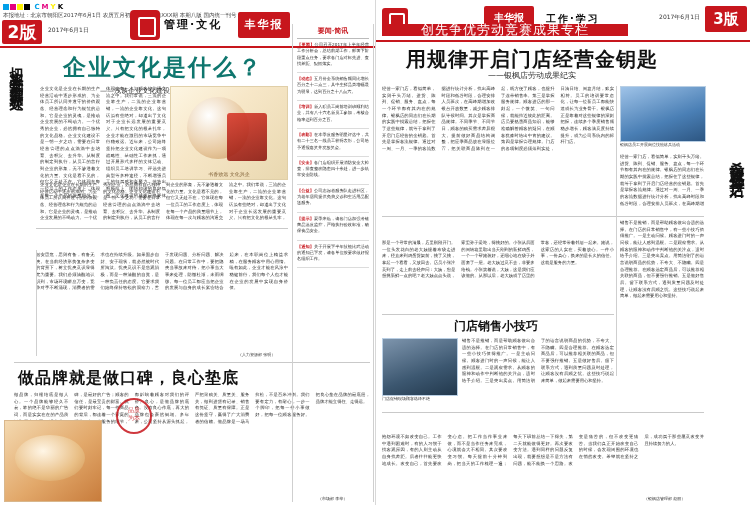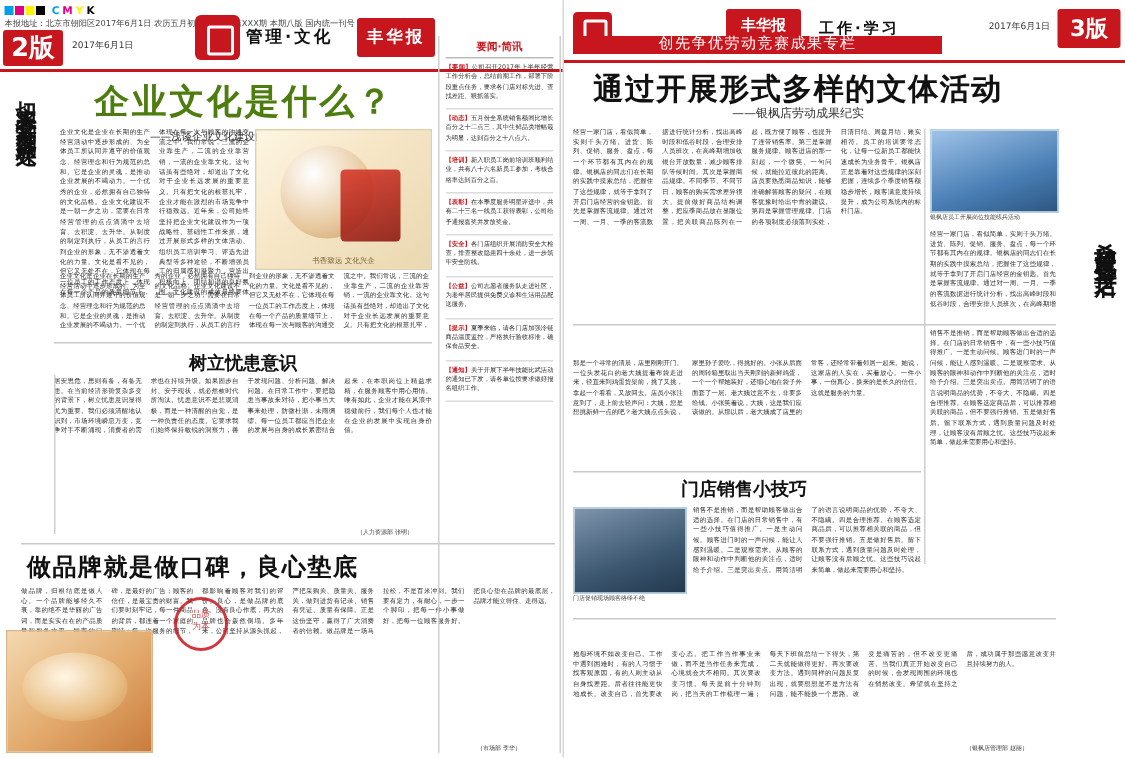--- a/index.html
+++ b/index.html
@@ -25,21 +25,21 @@
   .date-left{position:absolute;left:48px;top:26px;font-size:6px;color:#333;}
 
   .left-rule{position:absolute;left:0;top:46px;width:375px;height:2px;background:#c7161d;}
 
   
   .slogan-left{position:absolute;left:4px;top:56px;width:22px;height:300px;font-size:14px;font-weight:bold;color:#111;
     writing-mode:vertical-rl;text-orientation:upright;letter-spacing:3px;}
 
   
   .hl-wrap{position:absolute;left:40px;top:52px;width:246px;text-align:center;}
-  .hl-main{font-size:23px;font-weight:bold;color:#4d7c0f;letter-spacing:2px;font-family:"DejaVu Sans","Liberation Sans",sans-serif;}
+  .hl-main{font-size:23px;font-weight:bold;color:#0f766e;letter-spacing:2px;font-family:"DejaVu Sans","Liberation Sans",sans-serif;}
   .hl-sub{font-size:7px;color:#333;margin-top:3px;}
 
   .art-box{position:absolute;left:170px;top:86px;width:116px;height:92px;
     background:linear-gradient(135deg,#fdf6e3 0%,#f7e7c8 40%,#e9d8b0 100%);
     border:1px solid #e0cfa8;}
   .art-circle{position:absolute;left:16px;top:10px;width:62px;height:62px;border-radius:50%;
     background:radial-gradient(circle at 35% 30%,#ffffff,#e8c9a0 60%,#c89b62);}
   .art-red{position:absolute;left:56px;top:26px;width:40px;height:48px;
     background:linear-gradient(160deg,#d93a2b,#8c1a12);border-radius:3px;opacity:.9;}
   .art-cap{position:absolute;left:0;bottom:2px;width:100%;text-align:center;font-size:5px;color:#7a5a30;}
@@ -75,21 +75,21 @@
   .pagenum-right{position:absolute;right:3px;top:6px;width:42px;height:26px;background:#c7161d;color:#fff;
     font-size:15px;font-weight:bold;text-align:center;line-height:26px;border-radius:2px;}
   .date-right{position:absolute;right:50px;top:13px;font-size:6px;color:#333;}
   .np2-logo{position:absolute;left:6px;top:8px;width:26px;height:22px;background:#c7161d;border-radius:3px;}
   .np2-logo:after{content:"";position:absolute;left:7px;top:5px;width:12px;height:12px;border:2px solid #fff;border-radius:2px;}
   .np2-text{position:absolute;left:38px;top:12px;font-size:10px;font-weight:bold;color:#111;letter-spacing:2px;}
   .np2-red{position:absolute;left:108px;top:6px;width:50px;height:24px;background:#c7161d;color:#fff;
     font-size:10px;font-weight:bold;text-align:center;line-height:24px;border-radius:2px;}
 
   .banner-red{position:absolute;left:6px;top:30px;width:246px;height:12px;background:#c7161d;color:#fff;
-    font-size:10px;text-align:center;line-height:12px;letter-spacing:1px;}
+    font-size:13px;text-align:center;line-height:12px;letter-spacing:1px;}
 
   .r-hl{position:absolute;left:6px;top:46px;width:300px;text-align:center;font-size:20px;font-weight:bold;color:#111;letter-spacing:1px;}
   .r-sub{position:absolute;left:6px;top:70px;width:300px;text-align:center;font-size:8px;color:#333;}
 
   .photo{position:absolute;background:linear-gradient(160deg,#9fc3e8,#4a7fb5 60%,#2d5682);border:1px solid #b9cfe4;}
   .photo.dark{background:linear-gradient(160deg,#7e95ad,#3c5770 60%,#22384c);}
   .photo-cap{position:absolute;font-size:4px;color:#444;}
 
   .slogan-right{position:absolute;right:4px;top:150px;width:24px;height:320px;font-size:15px;font-weight:bold;color:#111;
     writing-mode:vertical-rl;text-orientation:upright;letter-spacing:3px;}
@@ -128,21 +128,20 @@
       <div class="art-circle"></div>
       <div class="art-red"></div>
       <div class="art-cap">书香致远 文化兴企</div>
     </div>
 
     <div class="col-text" style="left:40px;top:86px;width:126px;height:118px;column-count:2;">企业文化是企业在长期的生产经营活动中逐步形成的、为全体员工所认同并遵守的价值观念、经营理念和行为规范的总和。它是企业的灵魂，是推动企业发展的不竭动力。一个优秀的企业，必然拥有自己独特的文化品格。企业文化建设不是一朝一夕之功，需要在日常经营管理的点点滴滴中去培育、去积淀、去升华。从制度的制定到执行，从员工的言行到企业的形象，无不渗透着文化的力量。文化是看不见的，但它又无处不在，它体现在每一位员工的工作态度上，体现在每一个产品的质量细节上，体现在每一次与顾客的沟通交流之中。我们常说，三流的企业靠生产，二流的企业靠营销，一流的企业靠文化。这句话虽有些绝对，却道出了文化对于企业长远发展的重要意义。只有把文化的根基扎牢，企业才能在激烈的市场竞争中行稳致远。近年来，公司始终坚持把企业文化建设作为一项战略性、基础性工作来抓，通过开展形式多样的文体活动、组织员工培训学习、评选先进典型等多种途径，不断增强员工的归属感和凝聚力，营造出积极向上、团结和谐的良好氛围。文化建设的成效最终要体现在经营业绩上，体现在员工的精神面貌上，体现在顾客的满意度上。</div>
     <div class="col-text" style="left:40px;top:182px;width:246px;height:42px;column-count:4;">企业文化是企业在长期的生产经营活动中逐步形成的、为全体员工所认同并遵守的价值观念、经营理念和行为规范的总和。它是企业的灵魂，是推动企业发展的不竭动力。一个优秀的企业，必然拥有自己独特的文化品格。企业文化建设不是一朝一夕之功，需要在日常经营管理的点点滴滴中去培育、去积淀、去升华。从制度的制定到执行，从员工的言行到企业的形象，无不渗透着文化的力量。文化是看不见的，但它又无处不在，它体现在每一位员工的工作态度上，体现在每一个产品的质量细节上，体现在每一次与顾客的沟通交流之中。我们常说，三流的企业靠生产，二流的企业靠营销，一流的企业靠文化。这句话虽有些绝对，却道出了文化对于企业长远发展的重要意义。只有把文化的根基扎牢，企业才能在激烈的市场竞争中行稳致远。近年来，公司始终坚持把企业文化建设作为一项战略性、基础性工作来抓，通过开展形式多样的文体活动、组织员工培训学习、评选先进典型等多种途径，不断增强员工的归属感和凝聚力，营造出积极向上、团结和谐的良好氛围。文化建设的成效最终要体现在经营业绩上，体现在员工的精神面貌上，体现在顾客的满意度上。</div>
 
     <div class="divider-h" style="left:36px;top:228px;width:252px;"></div>
 
-    <div class="sec-title" style="left:36px;top:234px;width:252px;font-size:12px;">树立忧患意识</div>
     <div class="col-text" style="left:36px;top:252px;width:252px;height:104px;column-count:4;">居安思危，思则有备，有备无患。在当前经济形势复杂多变的背景下，树立忧患意识显得尤为重要。我们必须清醒地认识到，市场环境瞬息万变，竞争对手不断涌现，消费者的需求也在持续升级。如果固步自封、安于现状，就必然被时代所淘汰。忧患意识不是悲观消极，而是一种清醒的自觉，是一种负责任的态度。它要求我们始终保持敏锐的洞察力，善于发现问题、分析问题、解决问题。在日常工作中，要把隐患当事故来对待，把小事当大事来处理，防微杜渐，未雨绸缪。每一位员工都应当把企业的发展与自身的成长紧密结合起来，在本职岗位上精益求精，在服务顾客中用心用情。唯有如此，企业才能在风浪中稳健前行，我们每个人也才能在企业的发展中实现自身价值。</div>
     <div class="tiny" style="left:238px;top:352px;">（人力资源部 张明）</div>
 
     <div class="divider-h" style="left:14px;top:362px;width:356px;"></div>
 
     <div class="bt-left">做品牌就是做口碑，良心垫底</div>
 
     <div class="col-text" style="left:14px;top:392px;width:356px;height:104px;column-count:6;">做品牌，归根结底是做人心。一个品牌能够经久不衰，靠的绝不是华丽的广告词，而是实实在在的产品质量和服务水平。顾客的口碑，是最好的广告；顾客的信任，是最宝贵的财富。我们要时刻牢记，每一件商品的背后，都连着一个家庭的期待；每一次服务的细节，都影响着顾客对我们的评价。良心，是做品牌的底色。没有良心作底，再大的品牌也会轰然倒塌。多年来，公司坚持从源头抓起，严把采购关、质量关、服务关，做到进货有记录、销售有凭证、质量有保障。正是这份坚守，赢得了广大消费者的信赖。做品牌是一场马拉松，不是百米冲刺。我们要有定力，有耐心，一步一个脚印，把每一件小事做好，把每一位顾客服务好。把良心垫在品牌的最底层，品牌才能立得住、走得远。</div>
 
     <div class="food-img"></div>
@@ -187,21 +186,21 @@
     <div class="np2-red">丰华报</div>
     <div class="np2-text" style="left:170px;">工作·学习</div>
 
     <div class="pagenum-right">3版</div>
     <div class="date-right">2017年6月1日</div>
 
     <div class="left-rule" style="top:40px;width:374px;"></div>
 
     <div class="banner-red" style="top:24px;">创先争优劳动竞赛成果专栏</div>
 
-    <div class="r-hl">通过开展形式多样的文体活动</div>
+    <div class="r-hl">用规律开启门店经营金钥匙</div>
     <div class="r-sub">——银枫店劳动成果纪实</div>
 
     <div class="col-text" style="left:6px;top:86px;width:232px;height:126px;column-count:4;">经营一家门店，看似简单，实则千头万绪。进货、陈列、促销、服务、盘点，每一个环节都有其内在的规律。银枫店的同志们在长期的实践中摸索总结，把握住了这些规律，就等于拿到了开启门店经营的金钥匙。首先是掌握客流规律。通过对一周、一月、一季的客流数据进行统计分析，找出高峰时段和低谷时段，合理安排人员班次，在高峰期增加收银台开放数量，减少顾客排队等候时间。其次是掌握商品规律。不同季节、不同节日，顾客的购买需求差异很大。提前做好商品结构调整，把应季商品放在显眼位置，把关联商品陈列在一起，既方便了顾客，也提升了连带销售率。第三是掌握服务规律。顾客进店的那一刻起，一个微笑、一句问候，就能拉近彼此的距离。店员要熟悉商品知识，能够准确解答顾客的疑问，在顾客犹豫时给出中肯的建议。第四是掌握管理规律。门店的各项制度必须落到实处，日清日结、周盘月结，账实相符。员工的培训要常态化，让每一位新员工都能快速成长为业务骨干。银枫店正是靠着对这些规律的深刻把握，连续多个季度销售额稳步增长，顾客满意度持续提升，成为公司系统内的标杆门店。</div>
 
     <div class="photo" style="left:244px;top:86px;width:84px;height:54px;"></div>
     <div class="photo-cap" style="left:244px;top:142px;width:84px;">银枫店员工开展岗位技能练兵活动</div>
     <div class="col-text" style="left:244px;top:154px;width:84px;height:58px;column-count:1;">经营一家门店，看似简单，实则千头万绪。进货、陈列、促销、服务、盘点，每一个环节都有其内在的规律。银枫店的同志们在长期的实践中摸索总结，把握住了这些规律，就等于拿到了开启门店经营的金钥匙。首先是掌握客流规律。通过对一周、一月、一季的客流数据进行统计分析，找出高峰时段和低谷时段，合理安排人员班次，在高峰期增加收银台开放数量，减少顾客排队等候时间。其次是掌握商品规律。不同季节、不同节日，顾客的购买需求差异很大。提前做好商品结构调整，把应季商品放在显眼位置，把关联商品陈列在一起，既方便了顾客，也提升了连带销售率。第三是掌握服务规律。顾客进店的那一刻起，一个微笑、一句问候，就能拉近彼此的距离。店员要熟悉商品知识，能够准确解答顾客的疑问，在顾客犹豫时给出中肯的建议。第四是掌握管理规律。门店的各项制度必须落到实处，日清日结、周盘月结，账实相符。员工的培训要常态化，让每一位新员工都能快速成长为业务骨干。银枫店正是靠着对这些规律的深刻把握，连续多个季度销售额稳步增长，顾客满意度持续提升，成为公司系统内的标杆门店。</div>
 
     <div class="divider-h" style="left:6px;top:216px;width:322px;"></div>
 

